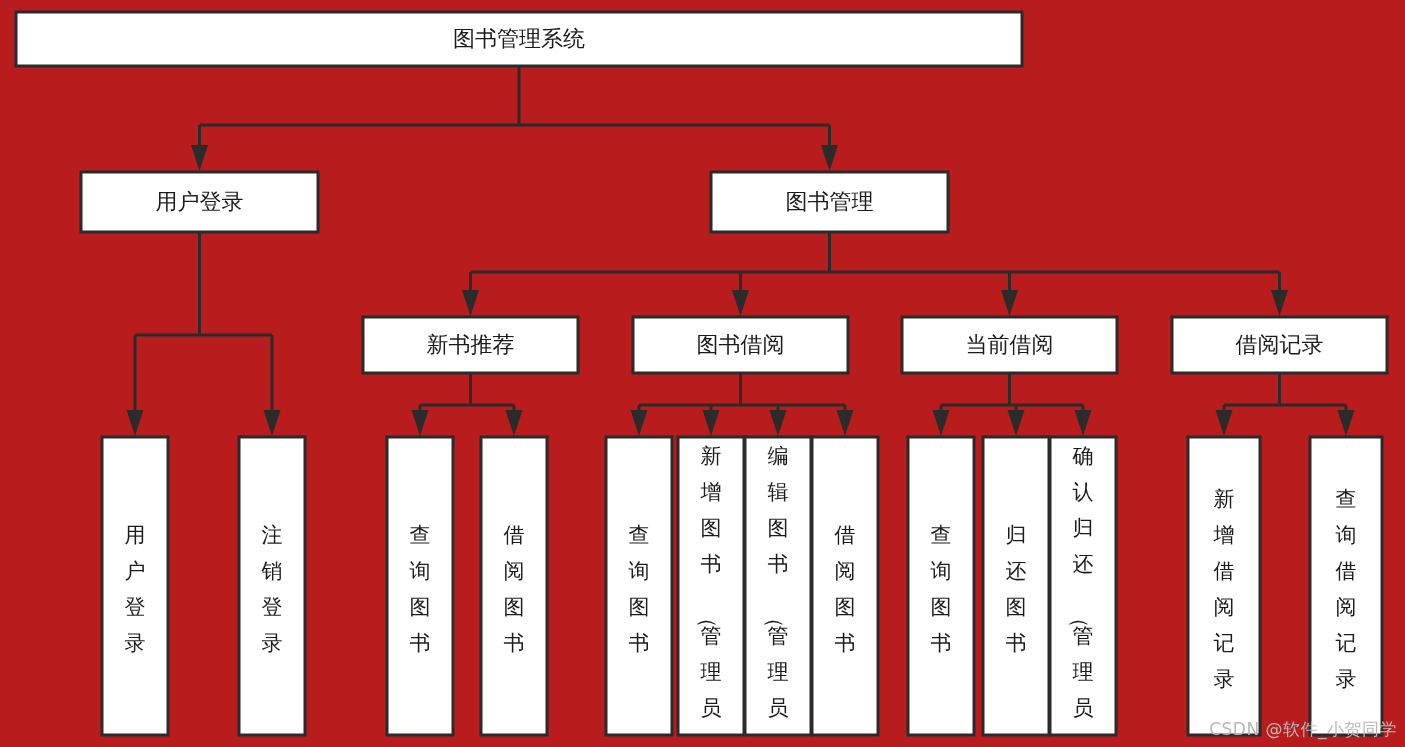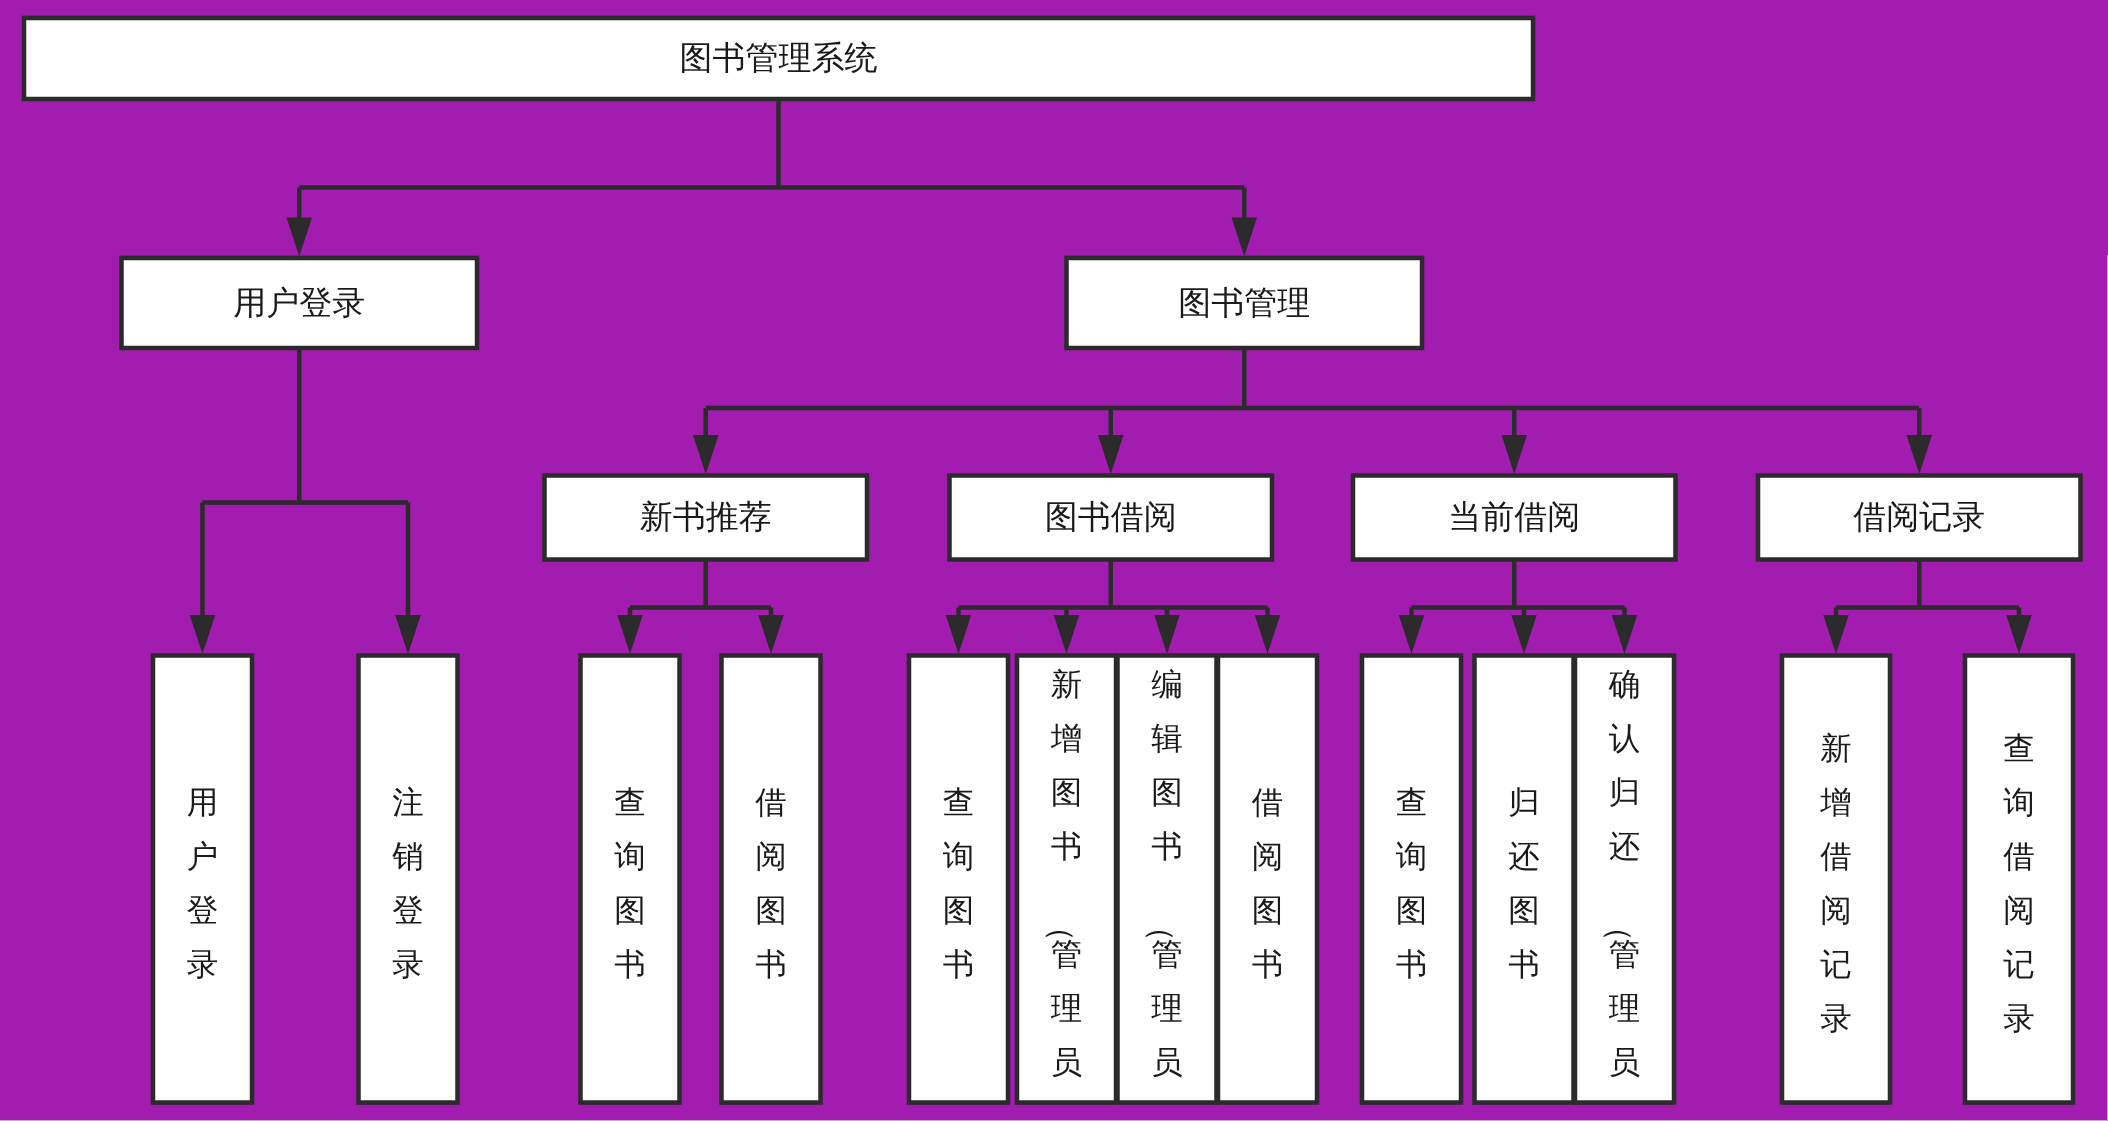--- a/index.html
+++ b/index.html
@@ -10,21 +10,21 @@
   body {
     width: 1405px;
     height: 747px;
     font-family: "DejaVu Sans", "Liberation Sans", sans-serif;
     overflow: hidden;
   }
   #diagram-root {
     position: relative;
     width: 1405px;
     height: 747px;
-    background: #a21caf;
+    background: #b91c1c;
   }
   svg#tree-svg {
     position: absolute;
     left: 0;
     top: 0;
     width: 1405px;
     height: 747px;
     display: block;
   }
   .node-box {
@@ -201,13 +201,14 @@
         <g>
           <rect x="1188" y="437" width="72" height="298" class="node-box"></rect>
           <text x="1224" y="506.08" class="node-label-vertical"><tspan x="1224" dy="0">新</tspan><tspan x="1224" dy="36">增</tspan><tspan x="1224" dy="36">借</tspan><tspan x="1224" dy="36">阅</tspan><tspan x="1224" dy="36">记</tspan><tspan x="1224" dy="36">录</tspan></text>
         </g>
         <g>
           <rect x="1310" y="437" width="72" height="298" class="node-box"></rect>
           <text x="1346" y="506.08" class="node-label-vertical"><tspan x="1346" dy="0">查</tspan><tspan x="1346" dy="36">询</tspan><tspan x="1346" dy="36">借</tspan><tspan x="1346" dy="36">阅</tspan><tspan x="1346" dy="36">记</tspan><tspan x="1346" dy="36">录</tspan></text>
         </g>
       </g>
   </svg>
+  <div class="watermark">CSDN @软件_小贺同学</div>
 </div>
 
 </body></html>

